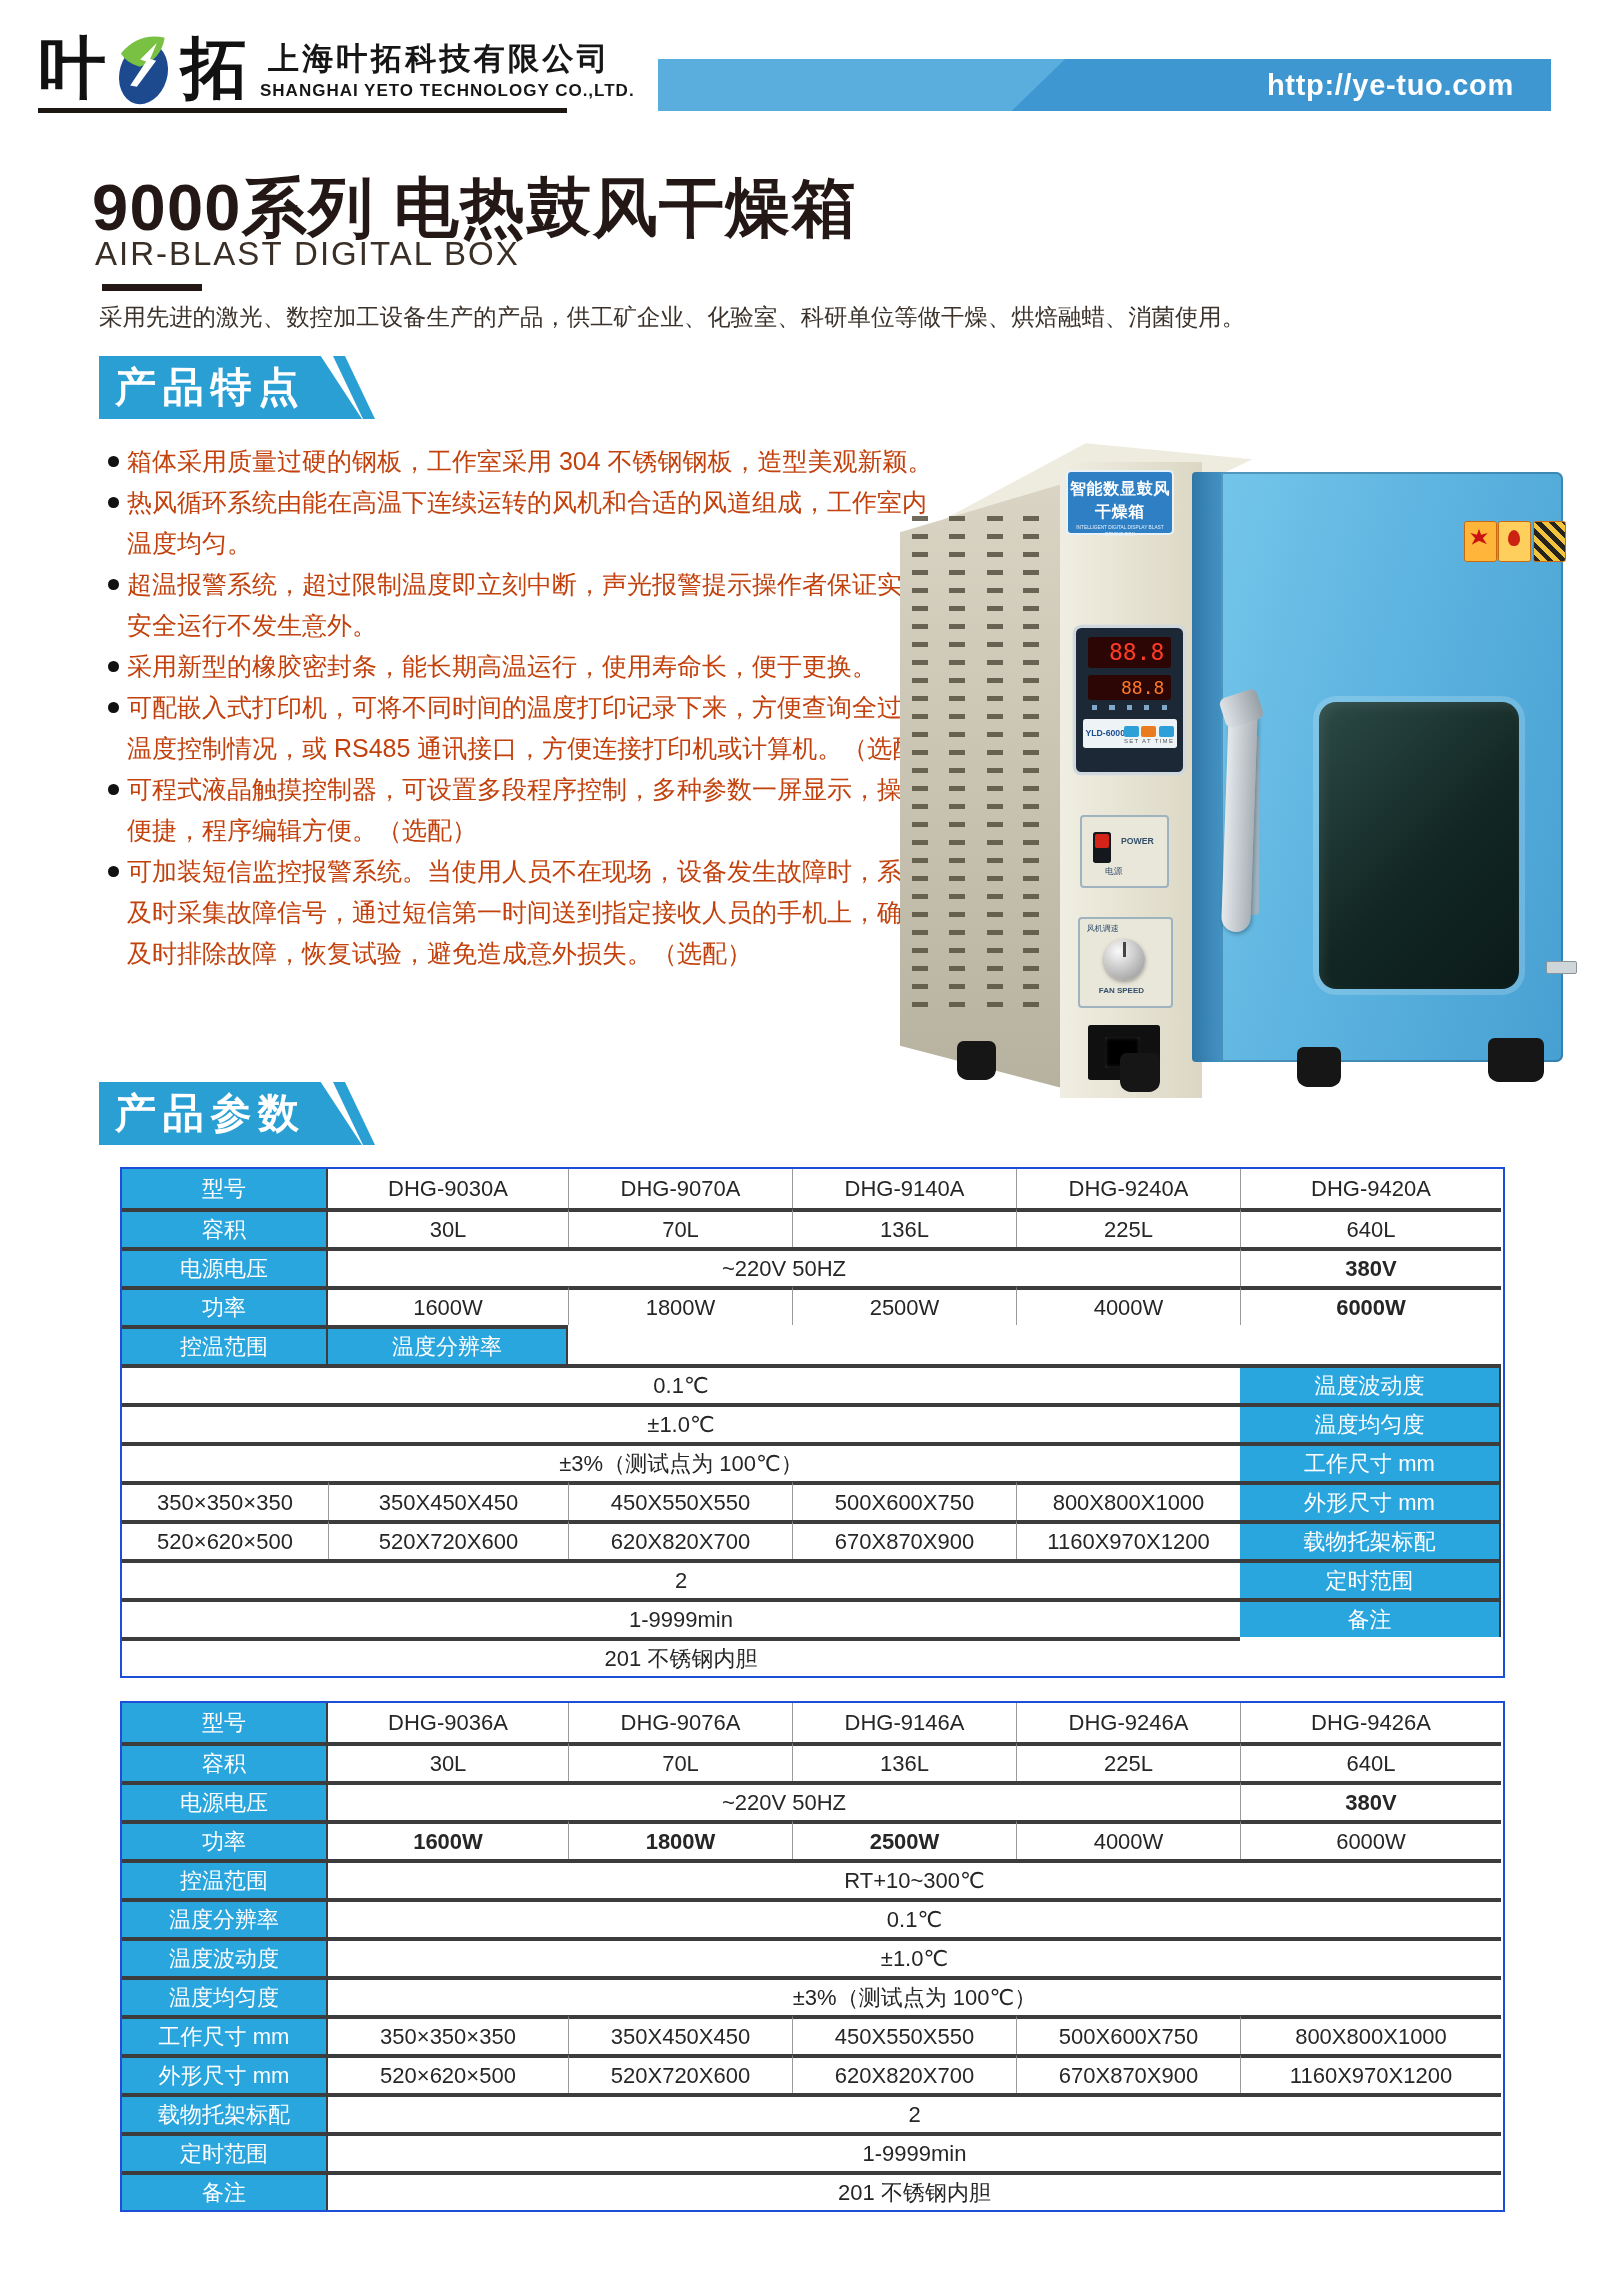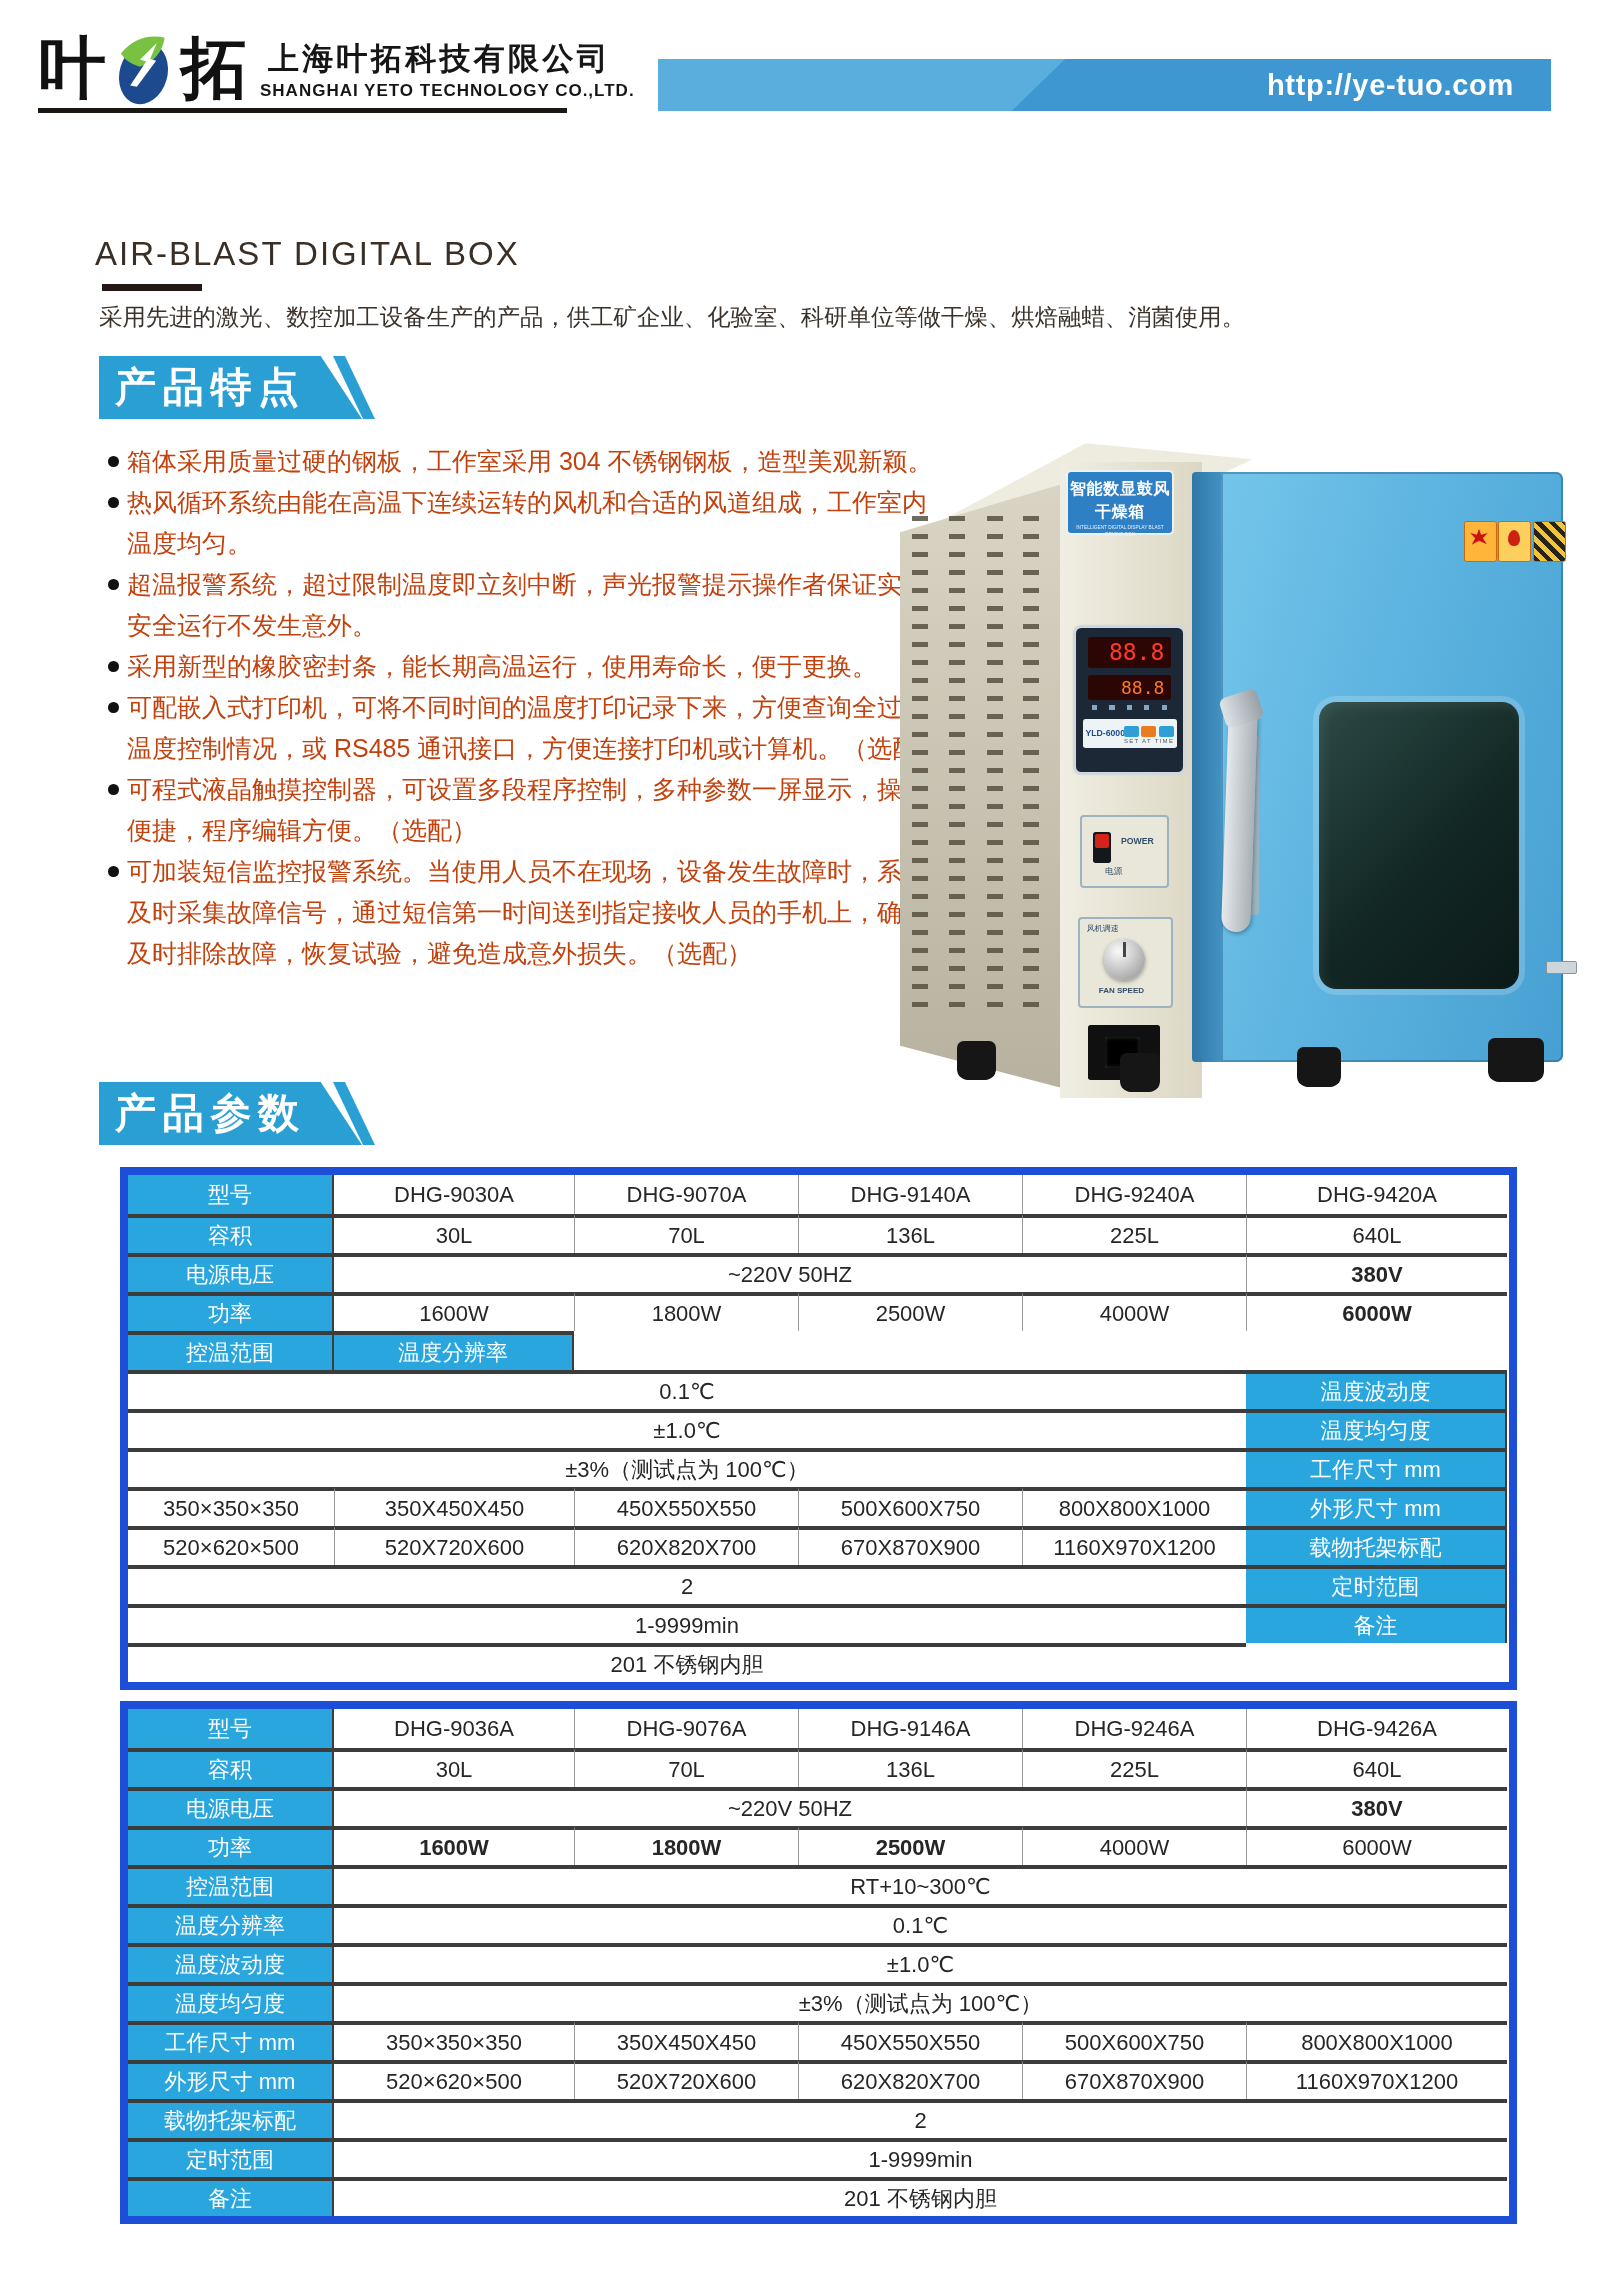--- a/index.html
+++ b/index.html
@@ -107,21 +107,21 @@
   .stick2 .sym{left:8.7px;top:8px;width:12px;height:16px;background:#cc2211;border-radius:50% 50% 50% 50%/60% 60% 40% 40%;}
   .stick3{left:645px;background:repeating-linear-gradient(45deg,#26221c 0 4.7px,#f2c43c 4.7px 9.4px);}
   .latch{left:658px;top:540px;width:29px;height:10.7px;background:#cfd6da;border:1.3px solid #8a949a;border-radius:2px;}
   .foot{background:#161616;border-radius:6.7px 6.7px 10.7px 10.7px;}
   .foot1{left:69px;top:620px;width:39px;height:39px;}
   .foot2{left:232px;top:632px;width:40px;height:39px;}
   .foot3{left:409px;top:626px;width:44px;height:40px;}
   .foot4{left:600px;top:617px;width:56px;height:44px;}
 
   
-  .ptable{position:absolute;left:120px;width:1381px;border:8px solid #1d4ed8;
+  .ptable{position:absolute;left:120px;width:1381px;border:2px solid #1d4ed8;
       display:grid;grid-template-columns:206px 240px 224px 224px 224px 261px;grid-auto-rows:39px;background:#fff;}
   #table1{top:1167px;}
   #table2{top:1701px;}
   .cell{display:flex;align-items:center;justify-content:center;box-sizing:border-box;overflow:hidden;}
   .lab{background:#29a6de;color:#fff;font-size:22px;border-right:2px solid #3c3c3c;}
   .val{font-size:22px;color:#262626;border-left:1.3px solid #9b9b9b;}
   .val.c0{border-left:none;}
   .cell.bt{border-top:4px solid #3c3c3c;}
   .val.bold{font-weight:700;}
 </style>
@@ -142,20 +142,21 @@
       <div class="company-cn">上海叶拓科技有限公司</div>
       <div class="company-en">SHANGHAI YETO TECHNOLOGY CO.,LTD.</div>
     </div>
   </div>
   <div class="header-rule"></div>
   <div class="url-banner">
     <div class="url-banner-light"></div>
     <div class="url-text">http://ye-tuo.com</div>
   </div>
 
+  <div class="series-title">9000系列 电热鼓风干燥箱</div>
   <div class="sub-title">AIR-BLAST DIGITAL BOX</div>
   <div class="title-rule"></div>
   <div class="intro">采用先进的激光、数控加工设备生产的产品，供工矿企业、化验室、科研单位等做干燥、烘焙融蜡、消菌使用。</div>
 
   <div class="ribbon" id="feat-ribbon">
     <div class="ribbon-main"></div>
     <div class="ribbon-stripe"></div>
     <div class="ribbon-text">产品特点</div>
   </div>
 

